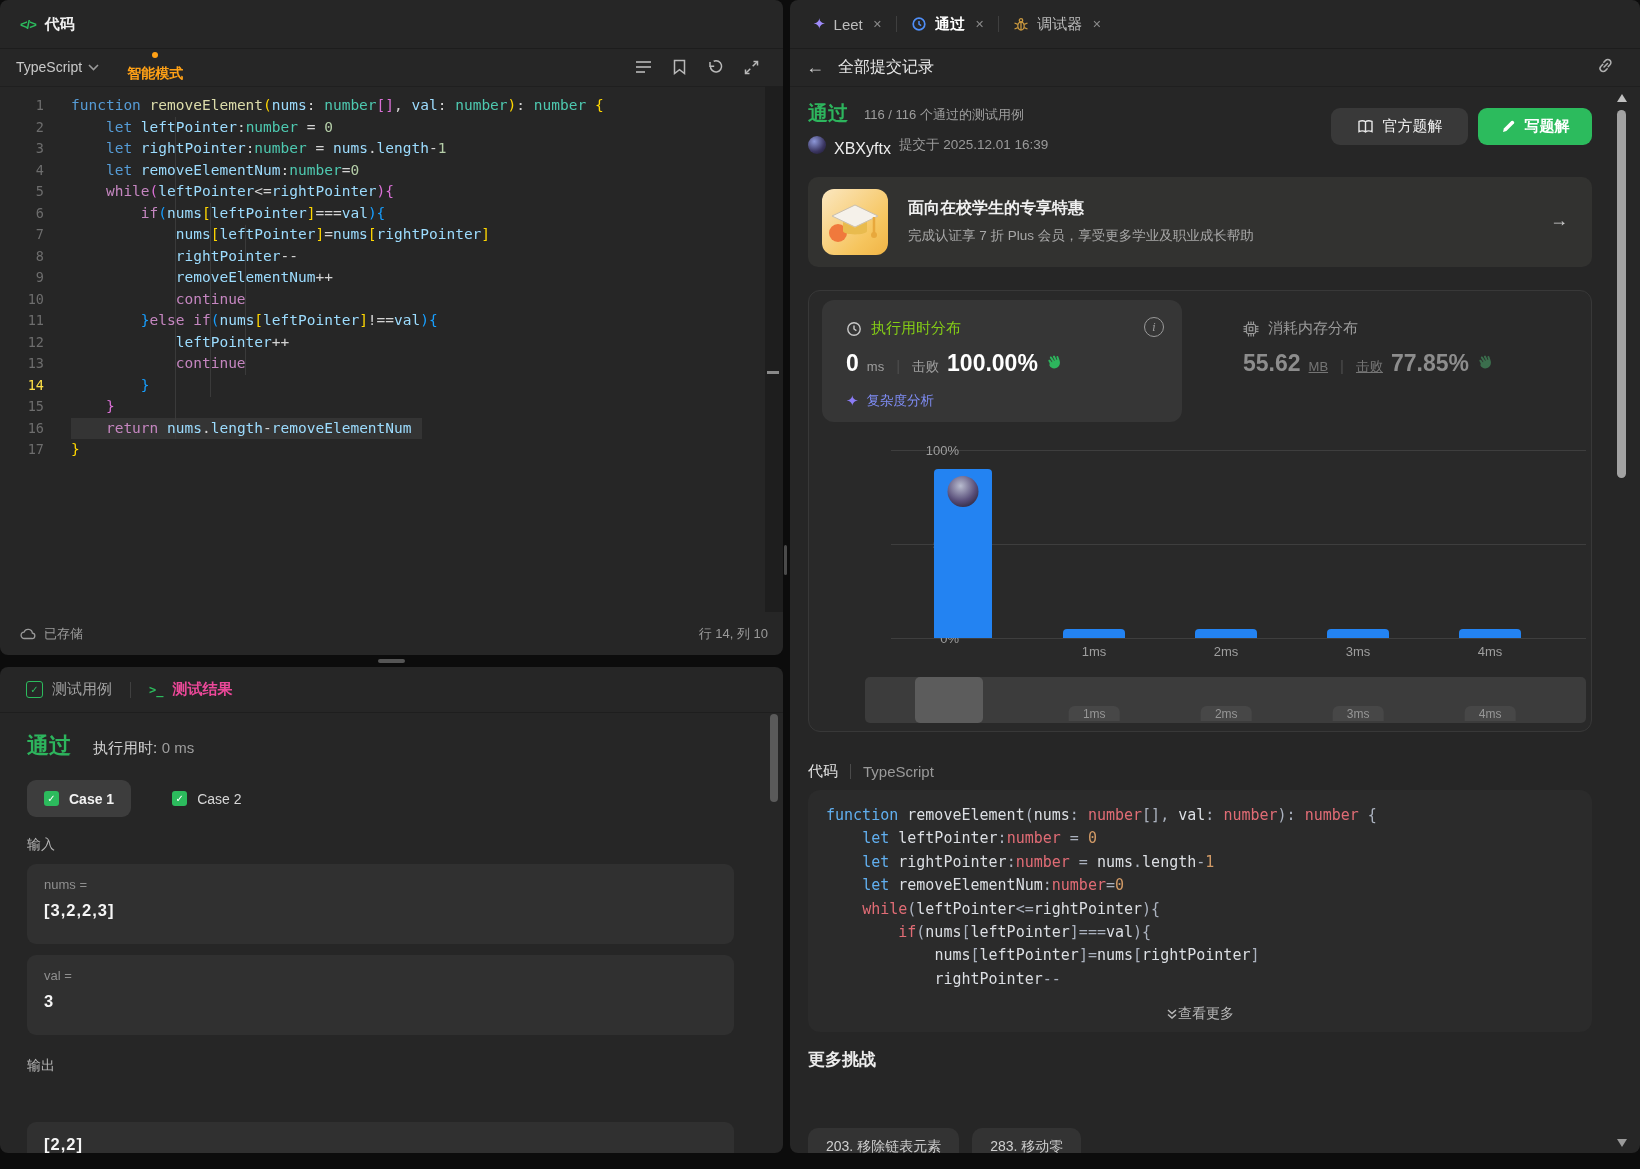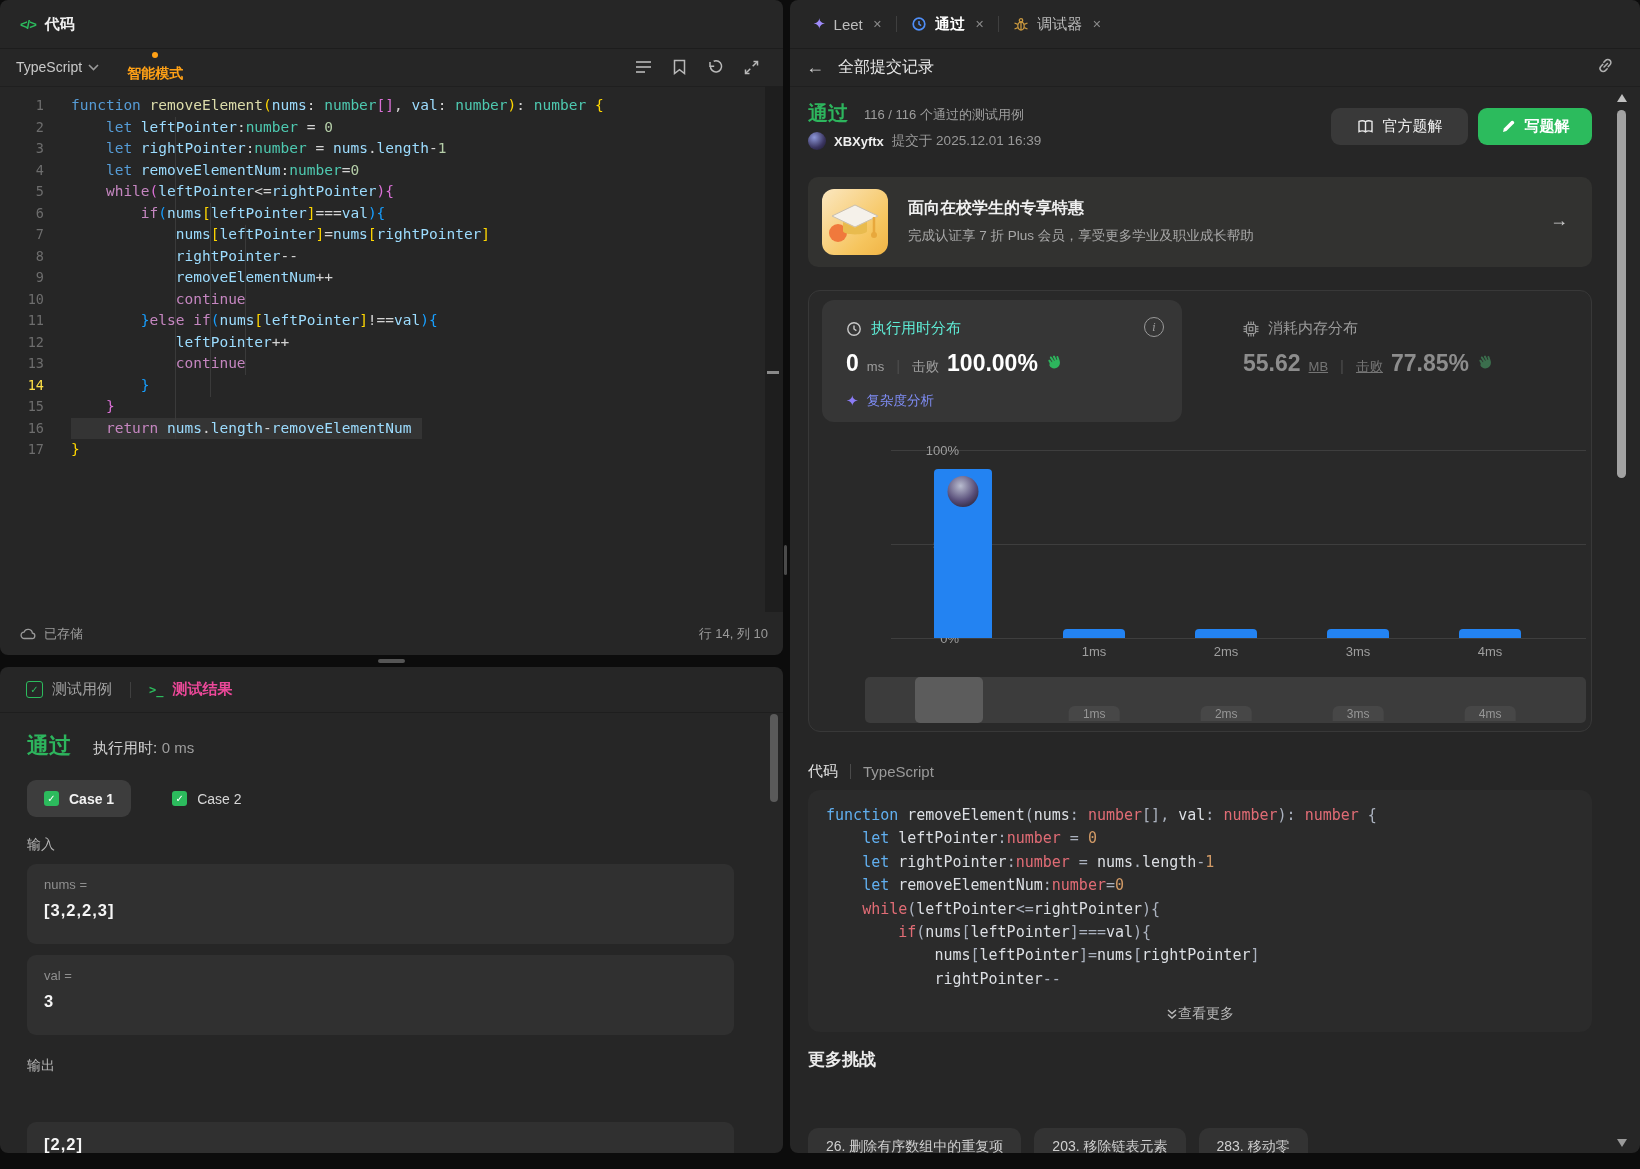--- a/index.html
+++ b/index.html
@@ -76,35 +76,35 @@
   .sparkle{color:#9f8bfa;font-size:15px;}
   .r-subbar{position:absolute;left:0;top:48px;right:0;height:38px;border-bottom:1px solid #1f1f1f;display:flex;align-items:center;padding:0 16px;}
   .back-arrow{color:#cfcfcf;font-size:18px;cursor:pointer;}
   .sub-title{margin-left:14px;color:#e8e8e8;font-size:16px;}
   .link-icon{position:absolute;right:26px;color:#b0b0b0;cursor:pointer;}
 
   .res-verdict{position:absolute;left:18px;top:100px;color:#2db55d;font-size:20px;font-weight:bold;}
   .res-summary{position:absolute;left:74px;top:106px;color:#9e9e9e;font-size:13px;}
   .res-user{position:absolute;left:18px;top:132px;display:flex;align-items:center;gap:8px;}
   .avatar-sm{width:18px;height:18px;border-radius:50%;background:radial-gradient(circle at 35% 30%,#8d97d8,#3a3560 60%,#191527);}
-  .user-name{color:#ededed;font-size:13px;font-weight:bold;}
+  .user-name{color:#ededed;font-size:16px;font-weight:normal;margin-top:8px;}
   .user-meta{color:#9a9a9a;font-size:13.5px;}
   .btn{position:absolute;top:108px;height:37px;border-radius:9px;display:flex;align-items:center;justify-content:center;gap:9px;font-size:15px;cursor:pointer;box-sizing:border-box;}
   .btn-official{left:541px;width:137px;background:#393939;color:#f0f0f0;}
   .btn-write{left:688px;width:114px;background:#2cbb5d;color:#ffffff;font-weight:bold;}
 
   .banner{position:absolute;left:18px;top:177px;width:784px;height:90px;background:#323230;border-radius:10px;cursor:pointer;}
   .banner-img{position:absolute;left:14px;top:12px;width:66px;height:66px;border-radius:12px;background:linear-gradient(135deg,#fbe7c0,#f6c55e 70%,#f0b445);overflow:hidden;}
   .banner-title{position:absolute;left:100px;top:21px;color:#f0f0f0;font-size:16px;font-weight:bold;}
   .banner-sub{position:absolute;left:100px;top:50px;color:#a8a8a8;font-size:13.5px;}
   .banner-arrow{position:absolute;right:24px;top:33px;color:#d0d0d0;font-size:18px;}
 
   .stat-card{position:absolute;left:18px;top:290px;width:784px;height:442px;background:#292929;border:1px solid #383838;border-radius:12px;box-sizing:border-box;}
   .rt-card{position:absolute;left:13px;top:9px;width:360px;height:122px;background:#363636;border-radius:12px;cursor:pointer;}
-  .stat-title-row{position:absolute;left:24px;top:19px;display:flex;align-items:center;gap:9px;color:#5eead4;font-size:15px;}
+  .stat-title-row{position:absolute;left:24px;top:19px;display:flex;align-items:center;gap:9px;color:#84cc16;font-size:15px;}
   .info-circ{position:absolute;right:18px;top:17px;width:18px;height:18px;border:1.3px solid #9a9a9a;border-radius:50%;color:#9a9a9a;
     font-size:11px;display:flex;align-items:center;justify-content:center;font-family:"DejaVu Serif",serif;font-style:italic;}
   .stat-val-row{position:absolute;left:24px;top:50px;display:flex;align-items:baseline;gap:8px;}
   .v-big{font-size:23px;font-weight:bold;color:#ffffff;}
   .v-unit{font-size:13px;color:#9e9e9e;}
   .v-pipe{color:#4d4d4d;margin:0 4px;font-size:15px;}
   .v-beat{font-size:13.5px;color:#9e9e9e;}
   .complexity{position:absolute;left:24px;top:92px;display:flex;align-items:center;gap:8px;color:#7f8df5;font-size:13.5px;cursor:pointer;}
   .mem-block{position:absolute;left:410px;top:9px;width:360px;height:122px;cursor:pointer;}
   .mem-block .stat-title-row{color:#9a9a9a;}
@@ -482,21 +482,20 @@
               <polyline points="2,2 6,5.5 10,2"></polyline>
               <polyline points="2,6.5 6,10 10,6.5"></polyline>
             </g>
           </svg>
         <span>查看更多</span>
       </div>
     </div>
 
     <div class="more-title">更多挑战</div>
     <div class="chips-row" id="chips">
-        <div class="chip">26. 删除有序数组中的重复项</div>
         <div class="chip">203. 移除链表元素</div>
         <div class="chip">283. 移动零</div>
       </div>
 
     <div class="r-scroll-rail">
       <div class="arr-up"></div>
       <div class="r-thumb"></div>
       <div class="arr-down"></div>
     </div>
   </div>

